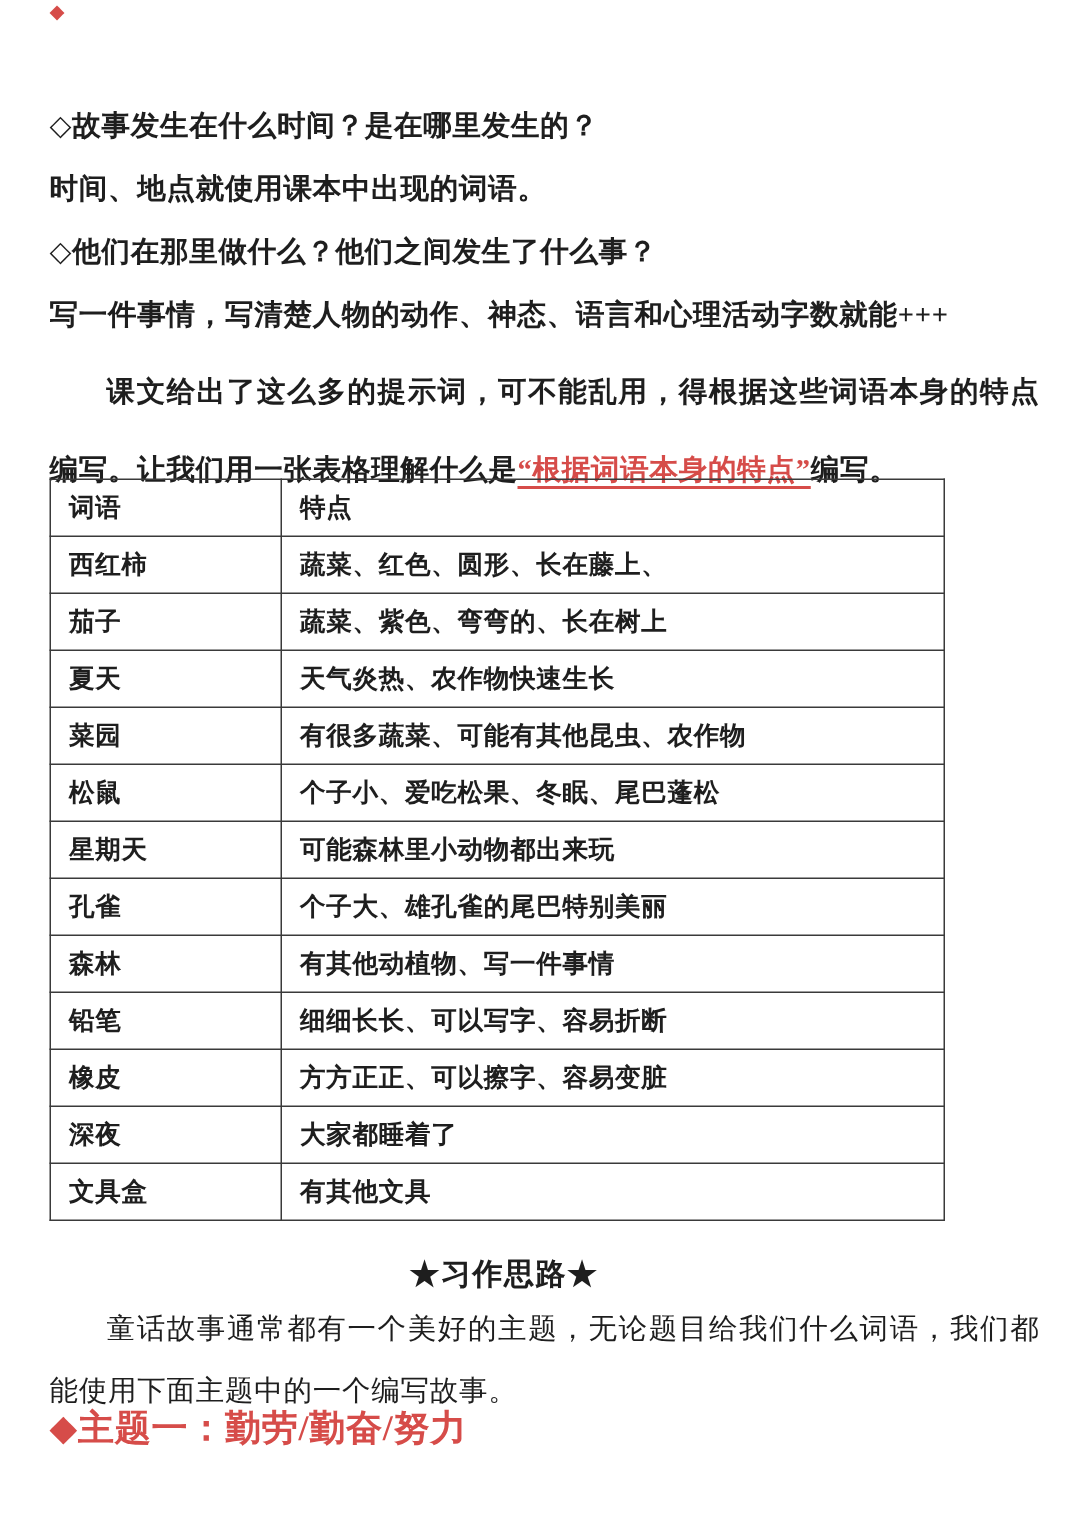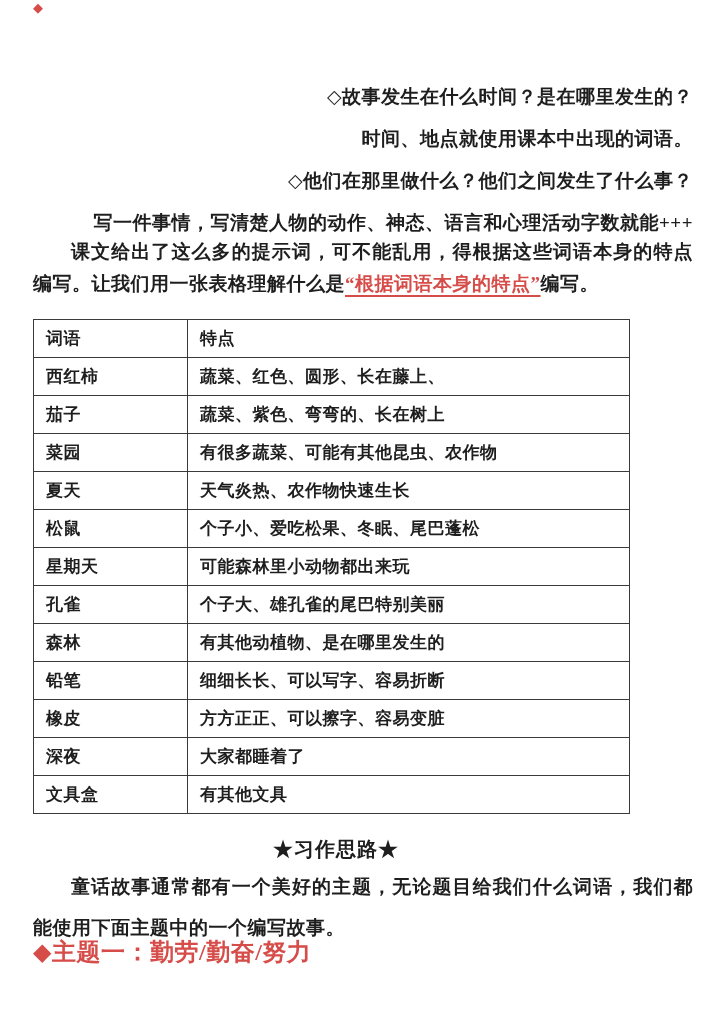--- a/index.html
+++ b/index.html
@@ -17,23 +17,22 @@
     position: absolute;
     left: 33px;
     top: 1px;
     font-size: 13px;
     color: var(--accent, #d64c49);
     line-height: 14px;
   }
   .qa-block {
     position: absolute;
     left: 33px;
-    top: 84px;
+    top: 72px;
     width: 660px;
-    text-align: right;
   }
   .qa-line {
     font-size: 19px;
     font-weight: 700;
     letter-spacing: 0.5px;
     line-height: 25px;
     margin-bottom: 17px;
     white-space: nowrap;
   }
   .u {
@@ -41,21 +40,21 @@
     text-decoration-thickness: 1.5px;
   }
   .intro {
     position: absolute;
     left: 33px;
     top: 236px;
     width: 660px;
     font-size: 19px;
     font-weight: 600;
     letter-spacing: 0.5px;
-    line-height: 32px;
+    line-height: 52px;
     text-align: justify;
     text-indent: 2em;
   }
   .highlight {
     color: var(--accent, #d64c49);
     text-decoration: underline;
     text-underline-offset: 5px;
     text-decoration-thickness: 1.5px;
   }
   table.word-table {
@@ -88,21 +87,21 @@
     font-size: 20px;
     font-weight: 700;
     letter-spacing: 1px;
   }
   .closing {
     position: absolute;
     left: 33px;
     top: 866px;
     width: 660px;
     font-size: 19px;
-    font-weight: 700;
+    font-weight: 400;
     letter-spacing: 0.5px;
     line-height: 41px;
     text-align: justify;
     text-indent: 2em;
   }
   .theme-line {
     position: absolute;
     left: 33px;
     top: 936px;
     font-size: 24px;
@@ -142,42 +141,42 @@
     <tbody>
         <tr>
           <td>西红柿</td>
           <td>蔬菜、红色、圆形、长在藤上、</td>
         </tr>
         <tr>
           <td>茄子</td>
           <td>蔬菜、紫色、弯弯的、长在树上</td>
         </tr>
         <tr>
+          <td>夏天</td>
+          <td>天气炎热、农作物快速生长</td>
+        </tr>
+        <tr>
           <td>菜园</td>
           <td>有很多蔬菜、可能有其他昆虫、农作物</td>
         </tr>
         <tr>
-          <td>夏天</td>
-          <td>天气炎热、农作物快速生长</td>
-        </tr>
-        <tr>
           <td>松鼠</td>
           <td>个子小、爱吃松果、冬眠、尾巴蓬松</td>
         </tr>
         <tr>
           <td>星期天</td>
           <td>可能森林里小动物都出来玩</td>
         </tr>
         <tr>
           <td>孔雀</td>
           <td>个子大、雄孔雀的尾巴特别美丽</td>
         </tr>
         <tr>
           <td>森林</td>
-          <td>有其他动植物、是在哪里发生的</td>
+          <td>有其他动植物、写一件事情</td>
         </tr>
         <tr>
           <td>铅笔</td>
           <td>细细长长、可以写字、容易折断</td>
         </tr>
         <tr>
           <td>橡皮</td>
           <td>方方正正、可以擦字、容易变脏</td>
         </tr>
         <tr>

